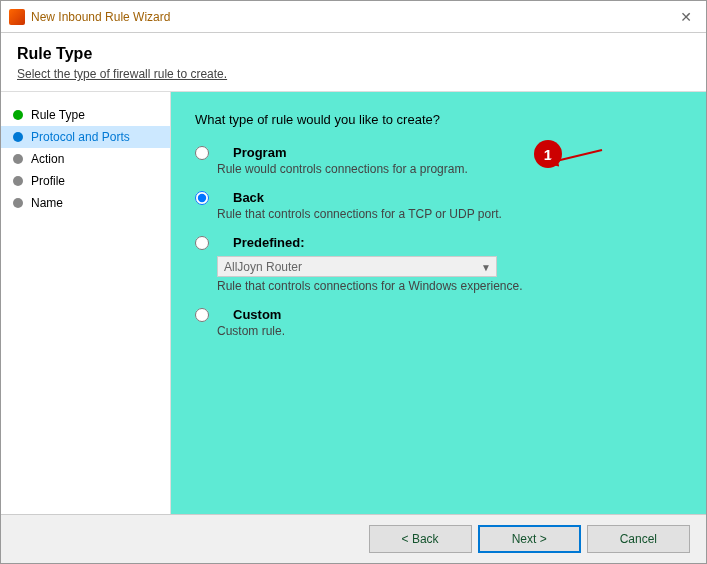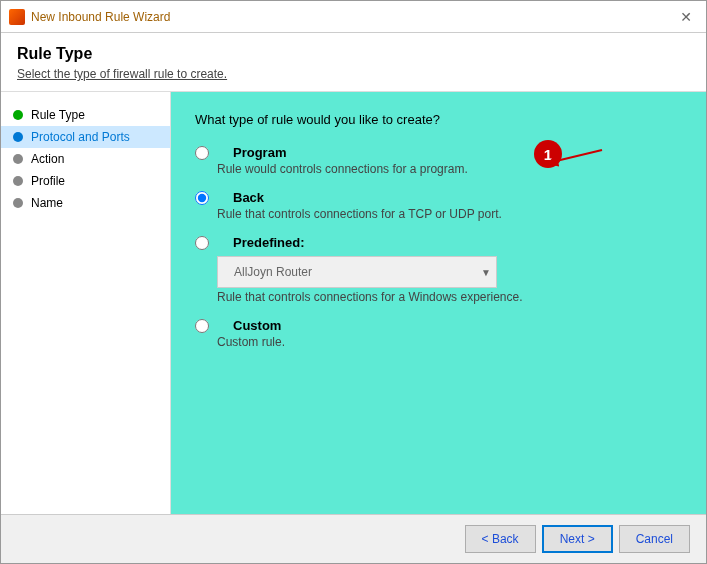--- a/index.html
+++ b/index.html
@@ -185,25 +185,25 @@
 
     .predefined-select-row {
       margin-left: 22px;
       margin-top: 6px;
       display: flex;
       align-items: center;
     }
 
     .predefined-select {
       width: 280px;
-      height: 32px;
+      height: 21px;
       border: 1px solid #ccc;
       background: #f0f0f0;
       font-size: 12px;
-      padding: 0 16px;
+      padding: 0 6px;
       color: #666;
       appearance: none;
       -webkit-appearance: none;
       cursor: pointer;
     }
 
     .select-wrapper {
       position: relative;
       display: inline-block;
     }
@@ -229,26 +229,26 @@
       padding: 10px 16px;
       display: flex;
       justify-content: flex-end;
       align-items: center;
       gap: 6px;
       flex-shrink: 0;
     }
 
     .btn {
       height: 28px;
-      padding: 0 16px;
+      padding: 0 32px;
       font-size: 12px;
       border: 1px solid #adadad;
       background: #e1e1e1;
       cursor: pointer;
-      color: #1d4ed8;
+      color: #14532d;
     }
 
     .btn-primary {
       border: 2px solid #0078d4;
       background: #e1e1e1;
       font-weight: normal;
     }
   </style>
 </head>
 <body>

